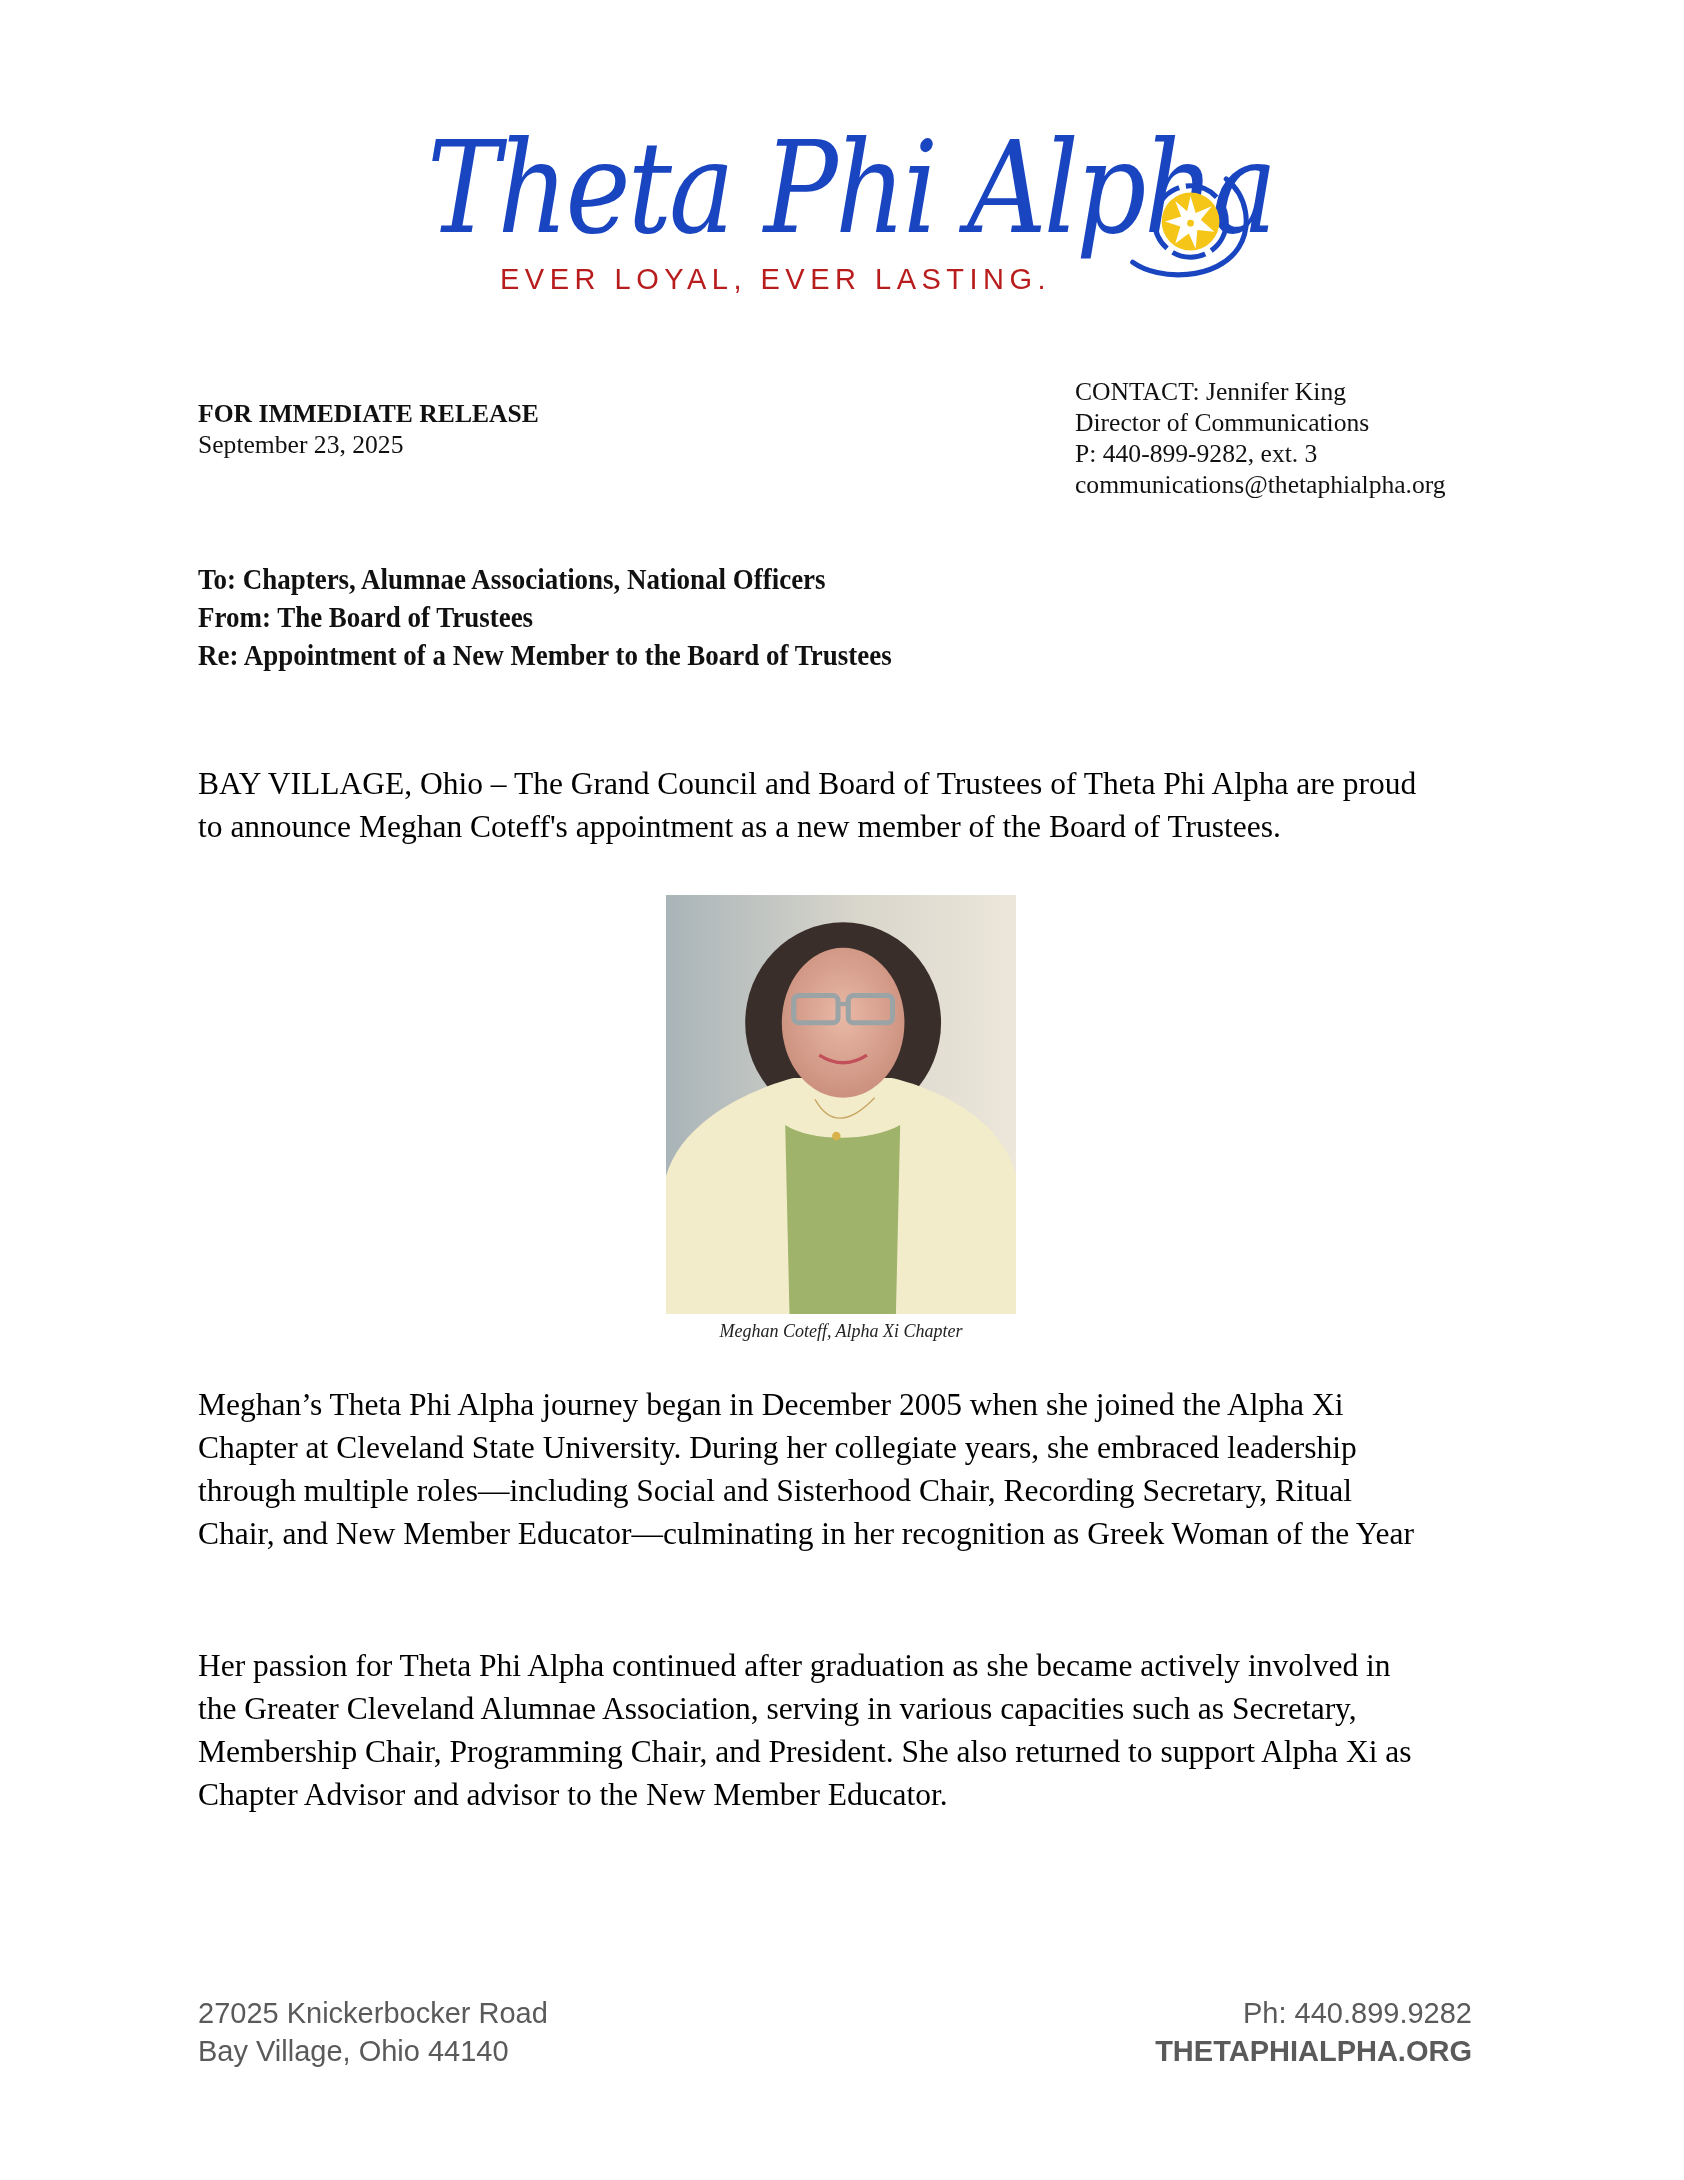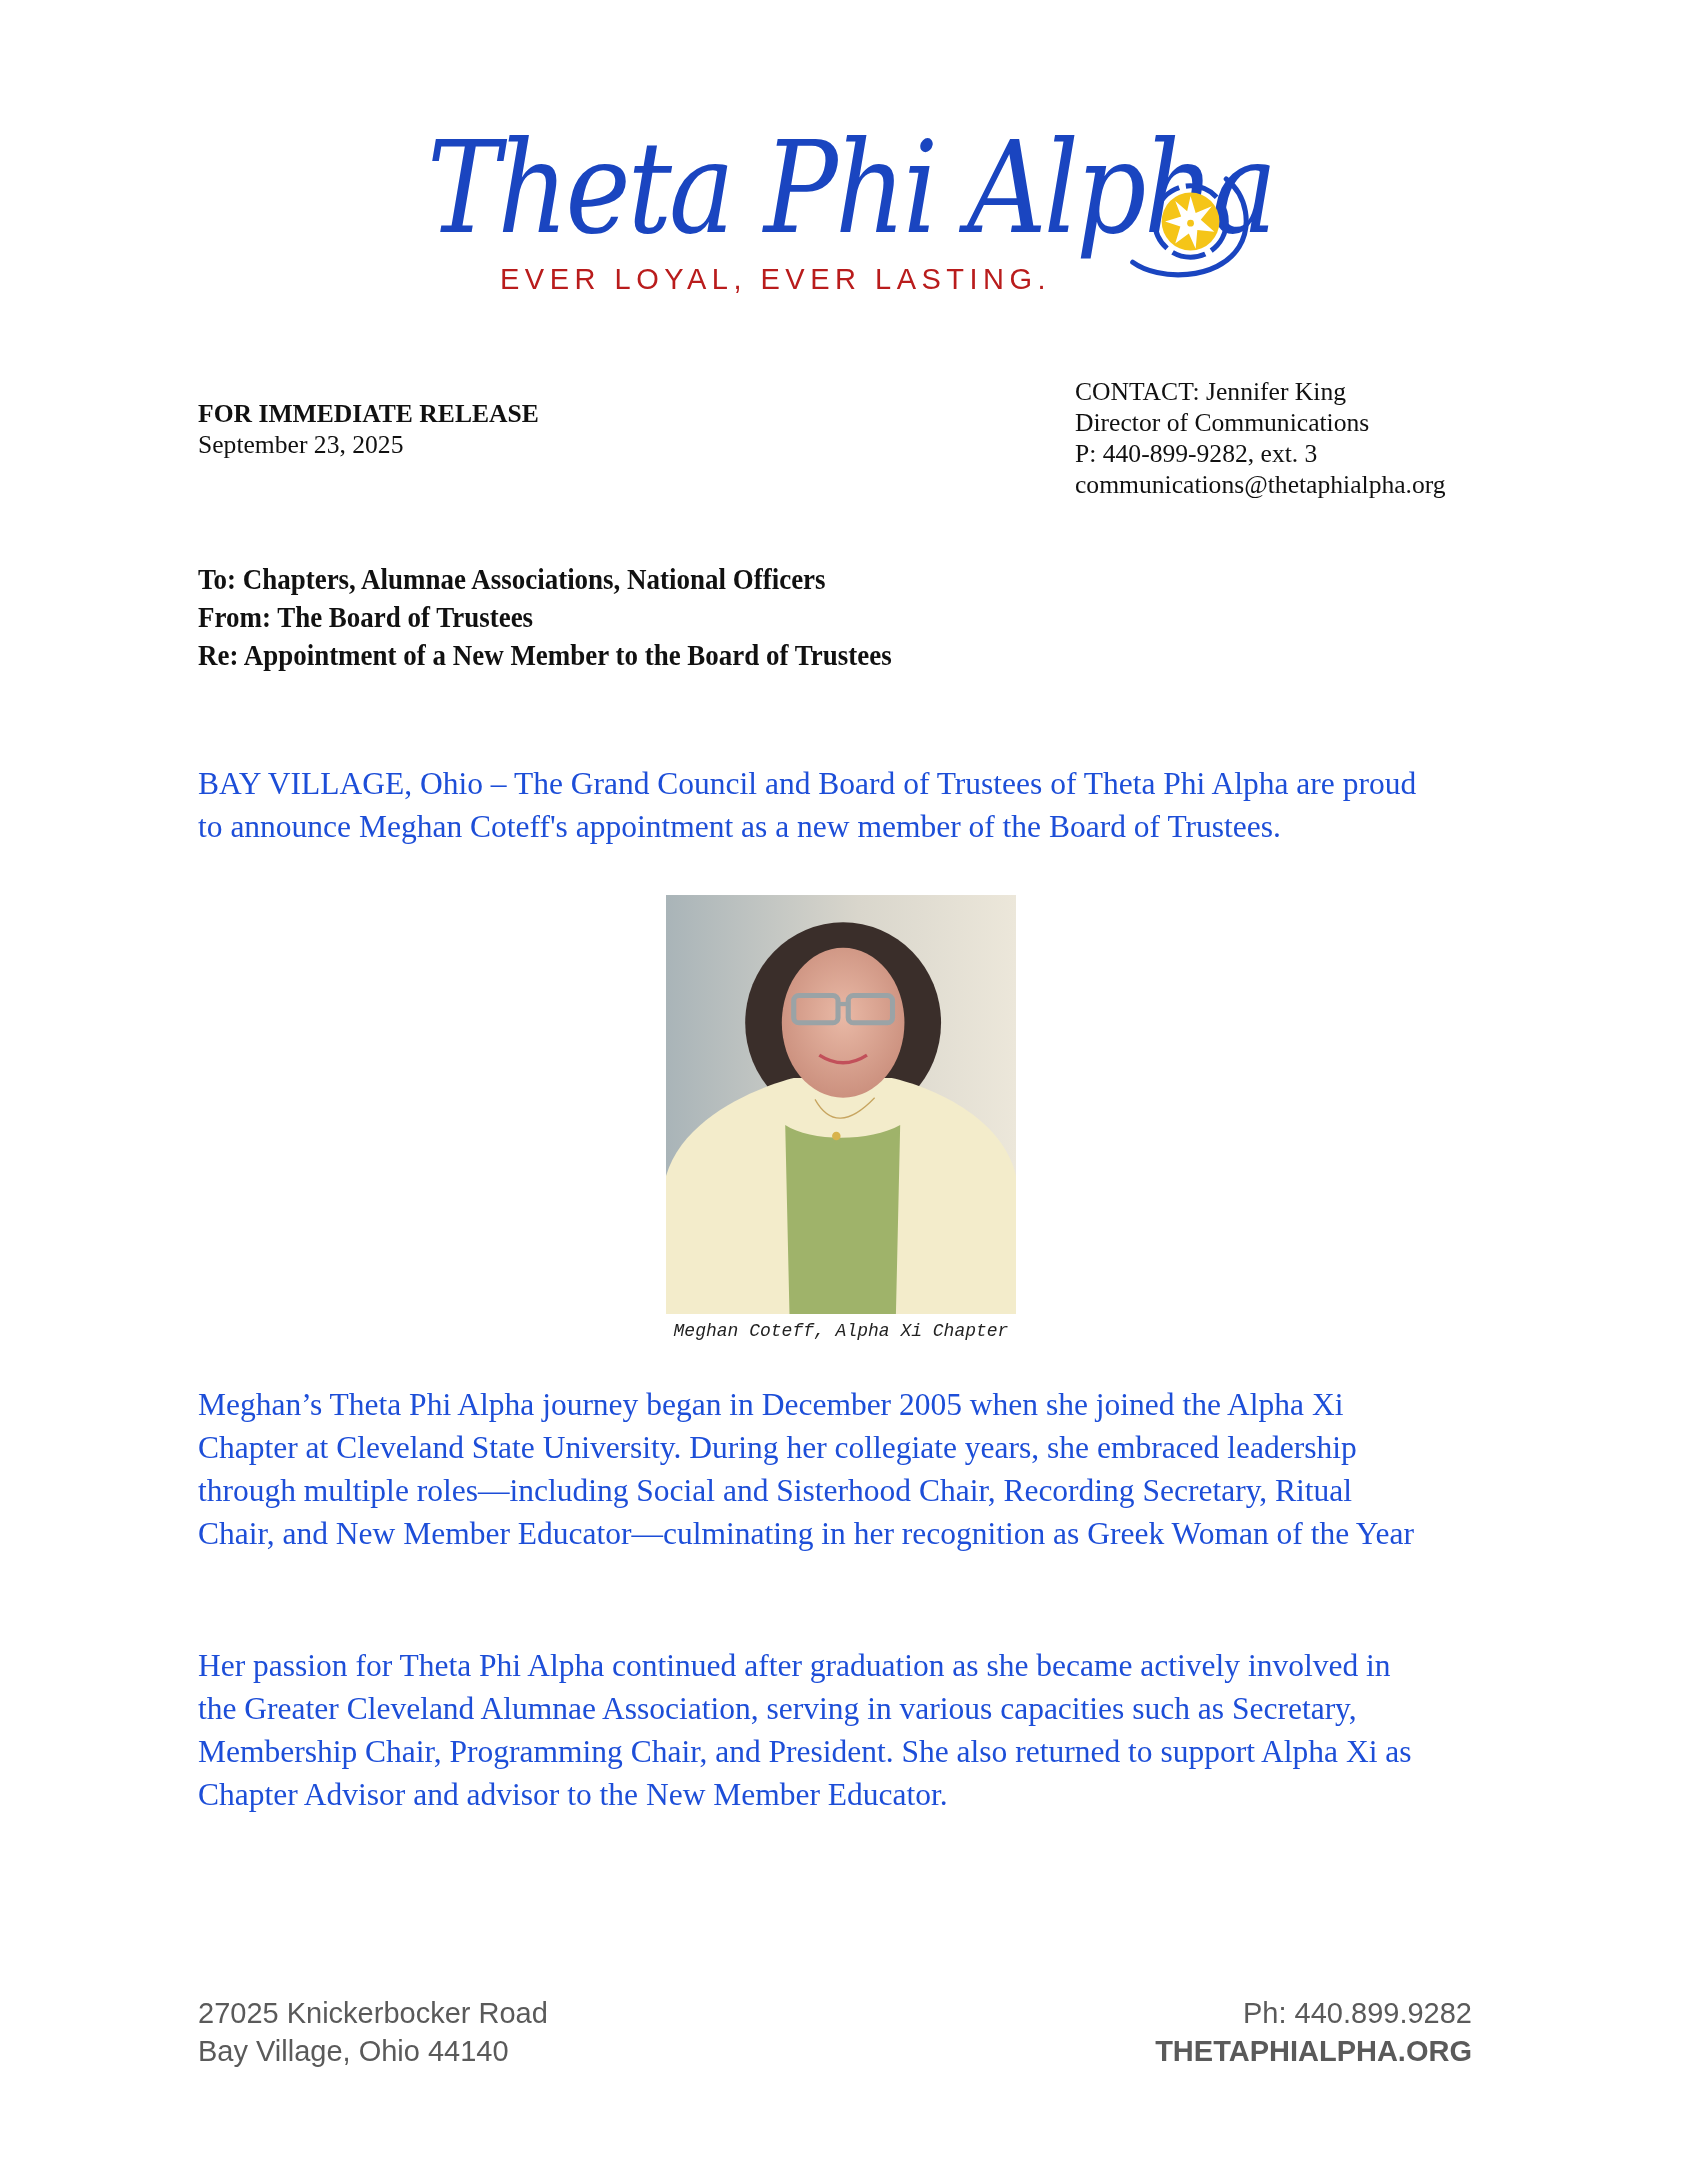--- a/index.html
+++ b/index.html
@@ -13,29 +13,29 @@
     .logo-emblem { position: absolute; left: 707px; top: 51px; width: 128px; height: 119px; }
 
     
     .release { left: 198px; top: 398px; font-size: 25.6px; line-height: 31px; }
     .release .bold { font-weight: bold; }
     .contact { left: 1075px; top: 376px; font-size: 25.6px; line-height: 31px; }
 
     .memo { left: 198px; top: 560px; font-size: 29px; line-height: 38px; font-weight: bold; transform: scaleX(0.93); transform-origin: left top; white-space: nowrap; }
 
     
-    .para { left: 198px; width: 1278px; font-size: 31.5px; line-height: 43px; color: #1d4ed8; }
+    .para { left: 198px; width: 1278px; font-size: 31.5px; line-height: 43px; color: #000000; }
     .p1 { top: 762px; }
     .p2 { top: 1383px; }
     .p3 { top: 1644px; }
     .line { display: block; white-space: nowrap; }
 
     
     .photo { left: 666px; top: 895px; width: 350px; height: 419px; overflow: hidden; }
-    .caption { left: 666px; top: 1319px; width: 350px; text-align: center; font-style: italic; font-size: 18px; line-height: 24px; color: #222; font-family: Liberation Mono, monospace; }
+    .caption { left: 666px; top: 1319px; width: 350px; text-align: center; font-style: italic; font-size: 18px; line-height: 24px; color: #222; }
 
     
     .footer-left { left: 198px; top: 1994px; font-family: "Liberation Sans", "DejaVu Sans", sans-serif; font-size: 29px; line-height: 38px; color: #5a5a5a; }
     .footer-right { right: 213px; top: 1994px; text-align: right; font-family: Liberation Sans, sans-serif; font-size: 29px; line-height: 38px; color: #5a5a5a; }
     .footer-right .bold { font-weight: bold; }
   </style>
 </head>
 <body>
 
 <div class="abs logo">

